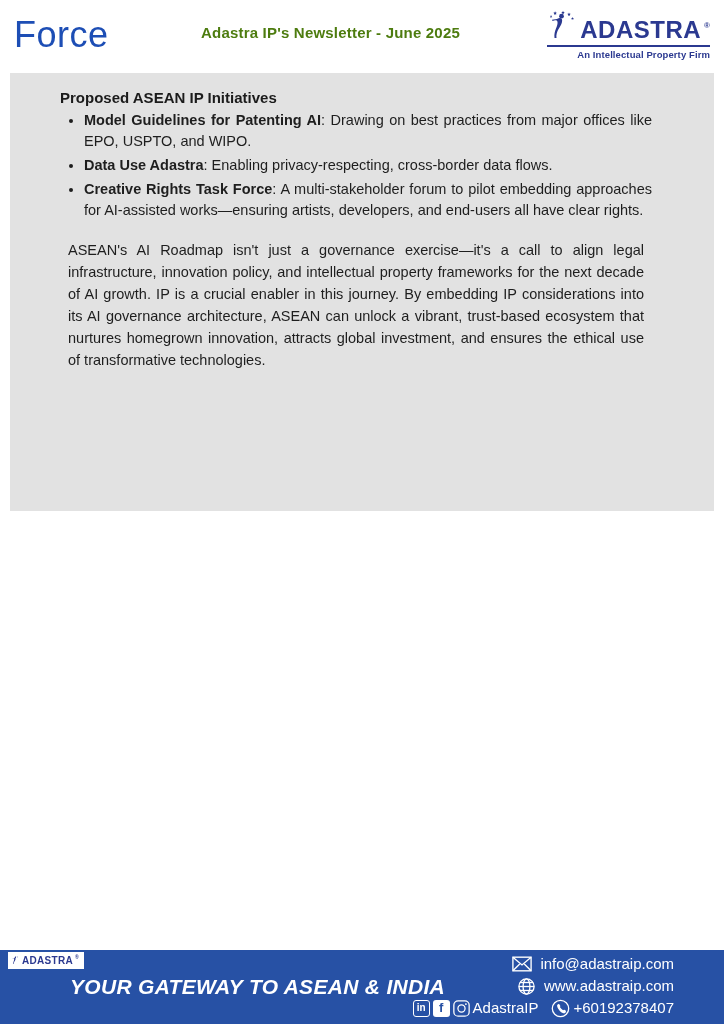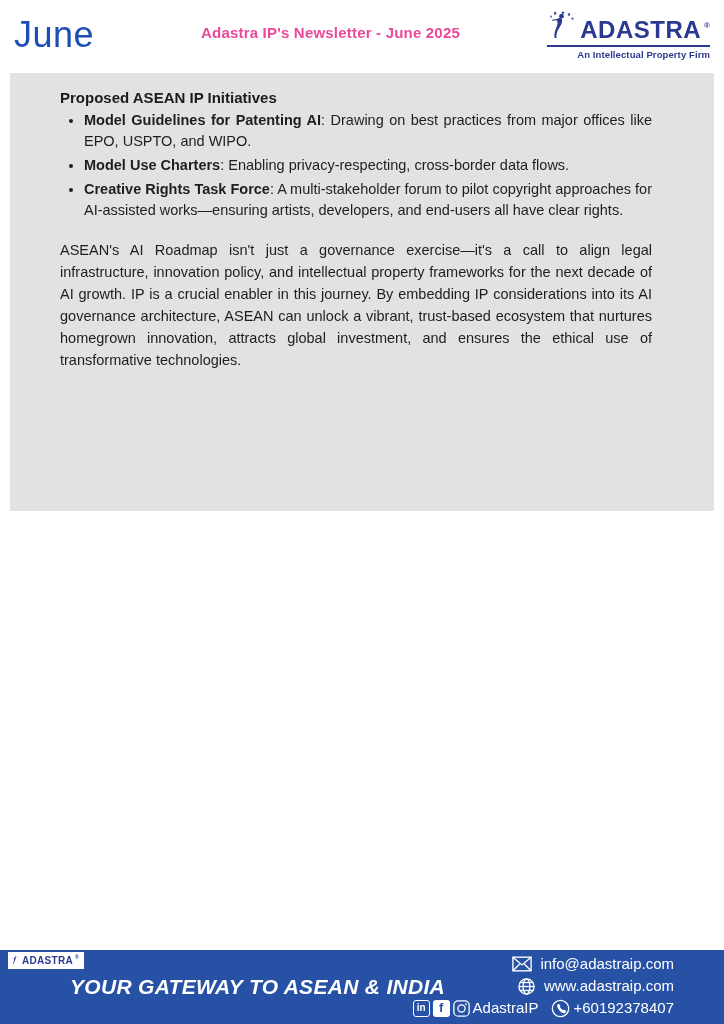--- a/index.html
+++ b/index.html
@@ -4,37 +4,37 @@
 <style>
   html,body{margin:0;padding:0;background:#fff;}
   .page{position:relative;width:724px;height:1024px;background:#ffffff;overflow:hidden;
         font-family:"Liberation Sans", sans-serif;color:#1e1e1e;}
 
   
   .header{position:absolute;top:0;left:0;width:724px;height:73px;background:#ffffff;}
   .brand{position:absolute;left:14px;top:14px;font-size:36px;font-weight:500;
          color:#1d4eb5;letter-spacing:0.5px;}
   .nl-title{position:absolute;left:137px;right:200px;top:24px;text-align:center;
-            color:#ec4899;font-weight:700;font-size:15px;letter-spacing:0.2px;}
+            color:#4d7c0f;font-weight:700;font-size:15px;letter-spacing:0.2px;}
   .logo{position:absolute;right:14px;top:10px;display:flex;flex-direction:column;align-items:stretch;}
   .logo-row{display:flex;align-items:flex-end;gap:3px;}
   .logo-name{font-size:24px;font-weight:800;color:#2b3990;letter-spacing:0.5px;line-height:1;}
   .logo-reg{font-size:8px;font-weight:700;color:#2b3990;vertical-align:top;position:relative;top:-12px;}
   .logo-tagline{border-top:2px solid #2b3990;margin-top:3px;padding-top:2px;text-align:right;
                 font-size:9.5px;font-weight:700;color:#2b3990;letter-spacing:0.1px;}
 
   
   .content-box{position:absolute;left:10px;top:73px;width:704px;height:438px;background:#e2e2e2;
                box-sizing:border-box;padding:16px 62px 0 50px;}
   .sec-heading{font-size:15px;font-weight:700;margin:0;color:#1b1b1b;}
   .initiatives{margin:4px 0 0;padding-left:24px;list-style:disc outside;}
   .initiatives li{font-size:14.5px;line-height:1.45;text-align:justify;margin-bottom:3px;}
   .initiatives li b{font-weight:700;}
   .sec-heading.second{margin-top:30px;}
-  .vision-par{font-size:14.5px;line-height:1.52;text-align:justify;margin:18px 0 0;}
+  .vision-par{font-size:14.5px;line-height:1.52;text-align:justify;margin:18px 8px 0;}
 
   
   .footer{position:absolute;left:0;bottom:0;width:724px;height:74px;background:#2751a5;color:#fff;}
   .chip{position:absolute;left:8px;top:2px;height:15px;background:#ffffff;display:flex;
         align-items:center;gap:2px;padding:1px 5px 1px 3px;}
   .chip-name{font-size:10px;font-weight:800;color:#2b3990;letter-spacing:0.3px;line-height:1;}
   .chip-reg{font-size:5px;font-weight:700;color:#2b3990;position:relative;top:-4px;}
   .footer-tagline{position:absolute;left:70px;top:25px;width:365px;text-align:center;
                   font-size:21px;font-weight:700;font-style:italic;letter-spacing:0.3px;white-space:nowrap;}
   .contact{position:absolute;right:50px;top:4px;display:flex;flex-direction:column;
@@ -48,21 +48,21 @@
       display:inline-flex;align-items:center;justify-content:center;}
   .li-box{border:1.6px solid #fff;border-radius:3px;box-sizing:border-box;color:#fff;
       font-weight:800;font-size:10px;display:inline-flex;align-items:center;justify-content:center;}
 </style>
 </head>
 <body>
 
 <div class="page">
 
   <div class="header">
-    <div class="brand">June</div>
+    <div class="brand">Force</div>
     <div class="nl-title">Adastra IP's Newsletter - June 2025</div>
 
     <div class="logo">
       <div class="logo-row">
         <span class="icon">
           <svg width="30" height="32" viewBox="0 0 30 32">
             <g fill="#2b3990">
               <path d="M10 9 C13 7,16 8,15 12 C14.4 14.5,13 17,11 20 C10 22,9 25,9.5 28 L7.5 28 C7 24,8 21,9 18.5 C10 16,10.8 13.5,10.5 12 C10.3 10.7,9.5 10,8 10.2 L5.5 11 L5 9.8 Z"></path>
               <circle cx="14.5" cy="6.2" r="2.4"></circle>
               <path d="M4 5 L5.2 7.2 L3 7.6 Z"></path>
@@ -78,22 +78,22 @@
       </div>
       <div class="logo-tagline">An Intellectual Property Firm</div>
     </div>
   </div>
 
   <div class="content-box">
     <h2 class="sec-heading">Proposed ASEAN IP Initiatives</h2>
 
     <ul class="initiatives">
       <li><b>Model Guidelines for Patenting AI</b><span>: Drawing on best practices from major offices like EPO, USPTO, and WIPO.</span></li>
-      <li><b>Model Use Charters</b><span>: Enabling privacy-respecting, cross-border data flows.</span></li>
-      <li><b>Creative Rights Task Force</b><span>: A multi-stakeholder forum to pilot copyright approaches for AI-assisted works—ensuring artists, developers, and end-users all have clear rights.</span></li>
+      <li><b>Data Use Adastra</b><span>: Enabling privacy-respecting, cross-border data flows.</span></li>
+      <li><b>Creative Rights Task Force</b><span>: A multi-stakeholder forum to pilot embedding approaches for AI-assisted works—ensuring artists, developers, and end-users all have clear rights.</span></li>
     </ul>
 
     <p class="vision-par">ASEAN's AI Roadmap isn't just a governance exercise—it's a call to align legal infrastructure, innovation policy, and intellectual property frameworks for the next decade of AI growth. IP is a crucial enabler in this journey. By embedding IP considerations into its AI governance architecture, ASEAN can unlock a vibrant, trust-based ecosystem that nurtures homegrown innovation, attracts global investment, and ensures the ethical use of transformative technologies.</p>
   </div>
 
   <div class="footer">
 
     <div class="chip">
       <span class="icon">
         <svg width="9" height="11" viewBox="0 0 30 32">

